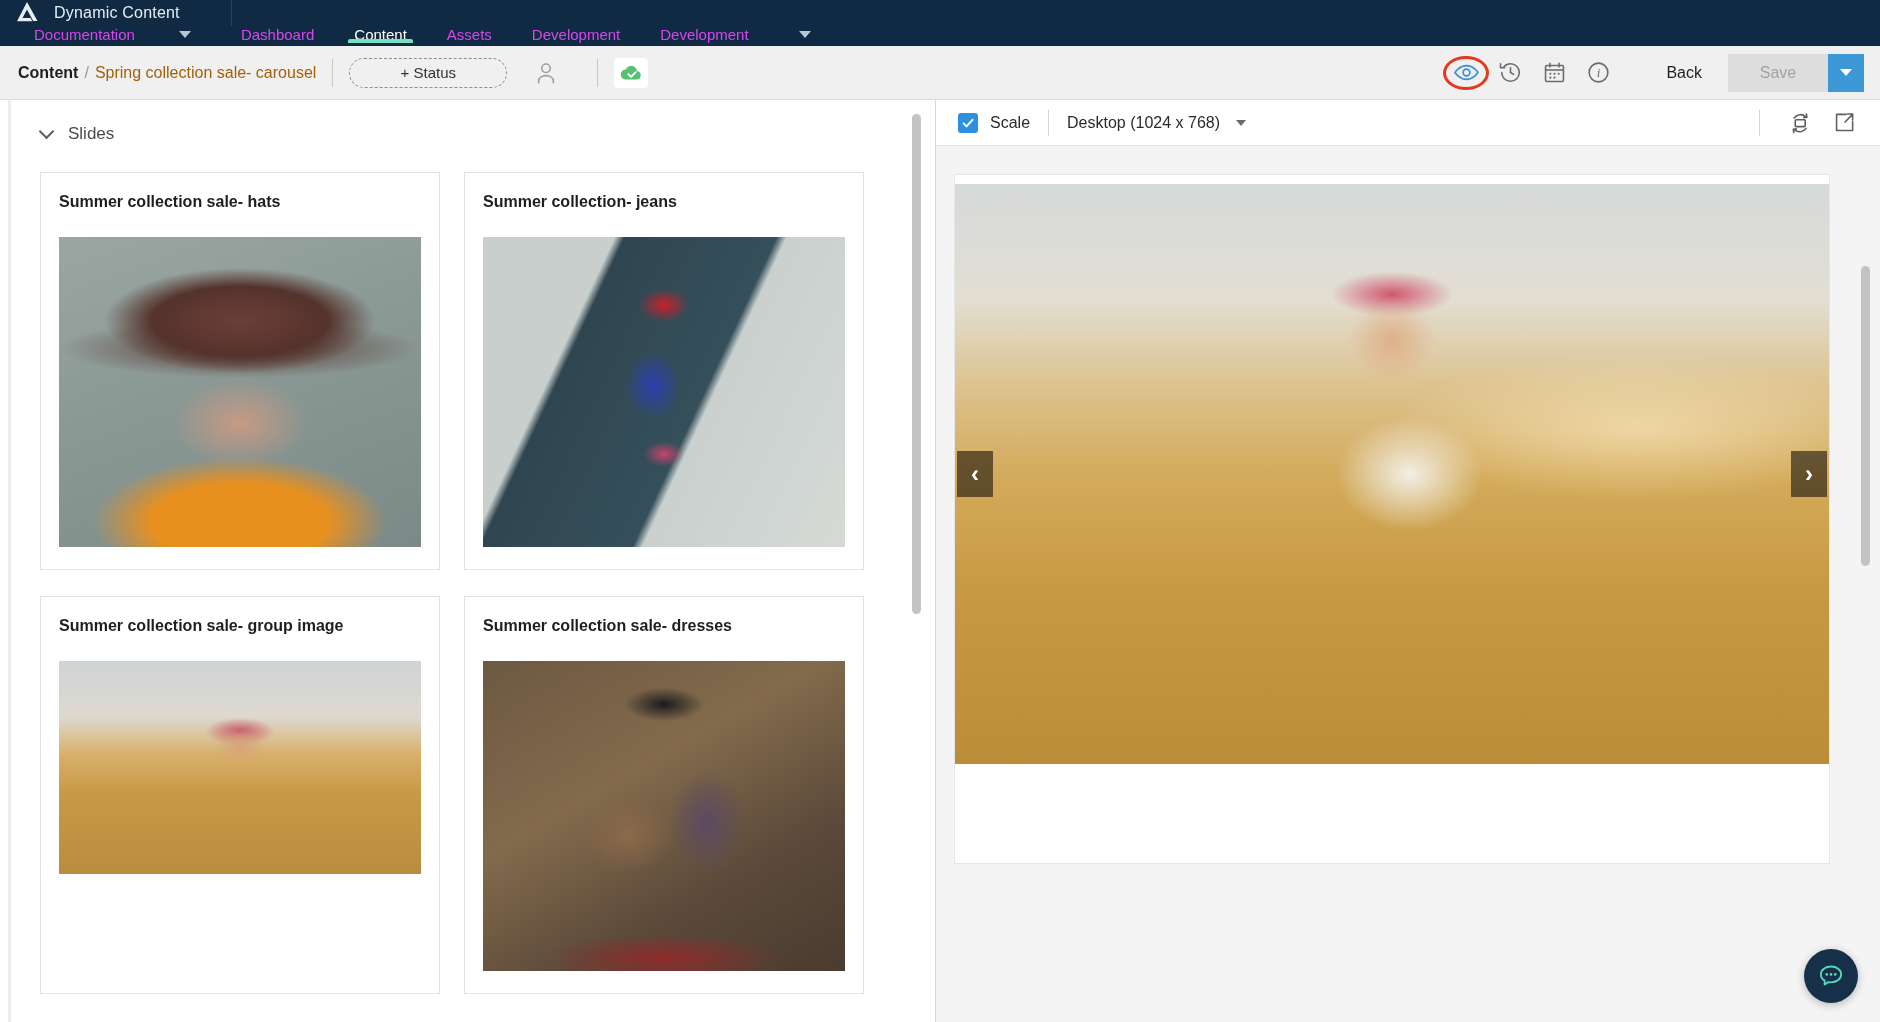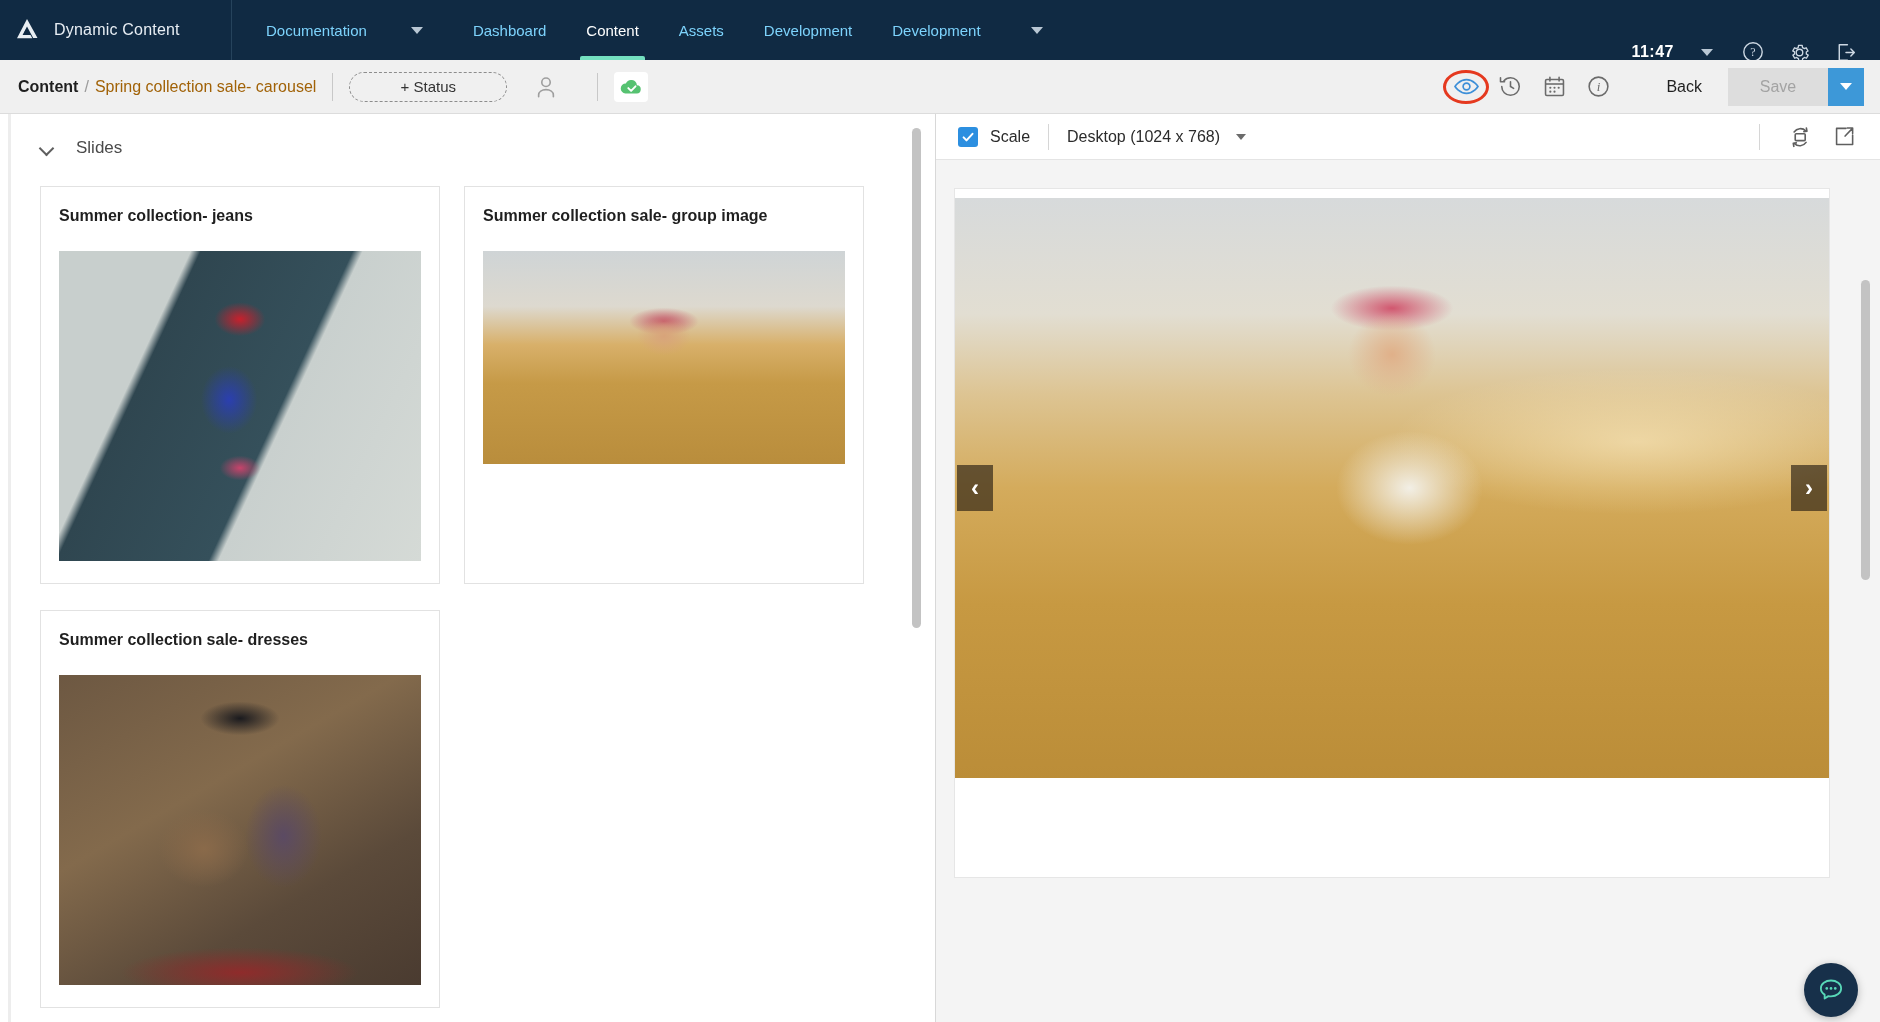--- a/index.html
+++ b/index.html
@@ -5,42 +5,43 @@
   * { box-sizing: border-box; margin: 0; padding: 0; }
   html, body {
     width: 1880px; height: 1022px;
     font-family: "Liberation Sans", sans-serif;
     background: #ffffff;
     overflow: hidden;
   }
 
   
   .topnav {
-    height: 60px;
+    height: 46px;
     background: #102a43;
     display: flex;
     align-items: stretch;
     color: #cfd9e2;
     position: relative;
+    flex-direction: column;
   }
   .brand {
     display: flex; align-items: center; gap: 14px;
     padding: 0 18px 0 14px;
     width: 232px;
     border-right: 1px solid #26435c;
   }
   .brand-label { font-size: 16px; color: #e8eef4; letter-spacing: .2px; }
   .logo-mark { width: 26px; height: 26px; flex: none; }
 
   .nav-group { display: flex; align-items: stretch; }
   .nav-item {
     display: flex; align-items: center;
     padding: 0 20px;
     font-size: 15px;
-    color: #7dd3fc;
+    color: #d946ef;
     position: relative;
     cursor: pointer;
     white-space: nowrap;
   }
   .nav-item.wide { padding-left: 34px; padding-right: 14px; }
   .nav-item.active { color: #ffffff; font-weight: normal; }
   .nav-item.active::after {
     content: ""; position: absolute; left: 14px; right: 14px; bottom: 0;
     height: 4px; background: #74e0c0; border-radius: 2px 2px 0 0;
   }
@@ -116,21 +117,21 @@
 
   
   .left-panel {
     width: 935px; flex: none;
     background: #ffffff;
     position: relative;
     overflow: hidden;
   }
   .panel-rail { position: absolute; left: 8px; top: 0; bottom: 0; width: 3px; background: #ededed; }
   .slides-head {
-    display: flex; align-items: center; gap: 22px;
+    display: flex; gap: 14px;
     padding: 24px 0 0 40px;
   }
   .slides-label { font-size: 17px; color: #4a4a4a; }
   .chev-down {
     width: 14px; height: 14px; position: relative; display: inline-block;
   }
   .chev-down::before {
     content: ""; position: absolute; left: 1px; top: 2px;
     width: 9px; height: 9px;
     border-right: 2px solid #5f5f5f; border-bottom: 2px solid #5f5f5f;
@@ -382,20 +383,31 @@
   <div class="left-panel">
     <div class="panel-rail"></div>
 
     <div class="slides-head">
       <span class="chev-down"></span>
       <span class="slides-label">Slides</span>
     </div>
 
     <div class="cards">
 
+      <div class="card">
+        <div class="card-title">Summer collection sale- hats</div>
+        <div class="thumb-wrap">
+          <div class="thumb portrait" style="background-image:
+                 radial-gradient(ellipse 58% 30% at 50% 92%, #e8901f 0%, #e8901f 42%, rgba(232,144,31,0) 70%),
+                 radial-gradient(ellipse 26% 20% at 50% 60%, #c79a84 0%, rgba(199,154,132,0) 72%),
+                 radial-gradient(ellipse 44% 20% at 50% 27%, #6b4038 0%, #55322c 55%, rgba(85,50,44,0) 85%),
+                 radial-gradient(ellipse 62% 12% at 50% 36%, #5b3630 0%, rgba(91,54,48,0) 80%),
+                 linear-gradient(160deg,#9aa6a2 0%,#8c9a96 40%,#7c8a87 100%);"></div>
+        </div>
+      </div>
 
       <div class="card">
         <div class="card-title">Summer collection- jeans</div>
         <div class="thumb-wrap">
           <div class="thumb portrait" style="background-image:
                  radial-gradient(ellipse 9% 7% at 50% 22%, #c8202c 0%, rgba(200,32,44,0) 78%),
                  radial-gradient(ellipse 10% 14% at 47% 48%, #2b3fb0 0%, rgba(43,63,176,0) 78%),
                  radial-gradient(ellipse 7% 5% at 50% 70%, #c8436b 0%, rgba(200,67,107,0) 80%),
                  linear-gradient(115deg,#c8cfcd 0%,#c8cfcd 26%,#2f4650 28%,#35505b 58%,#c9d0ce 60%,#d5dad6 100%);"></div>
         </div>

